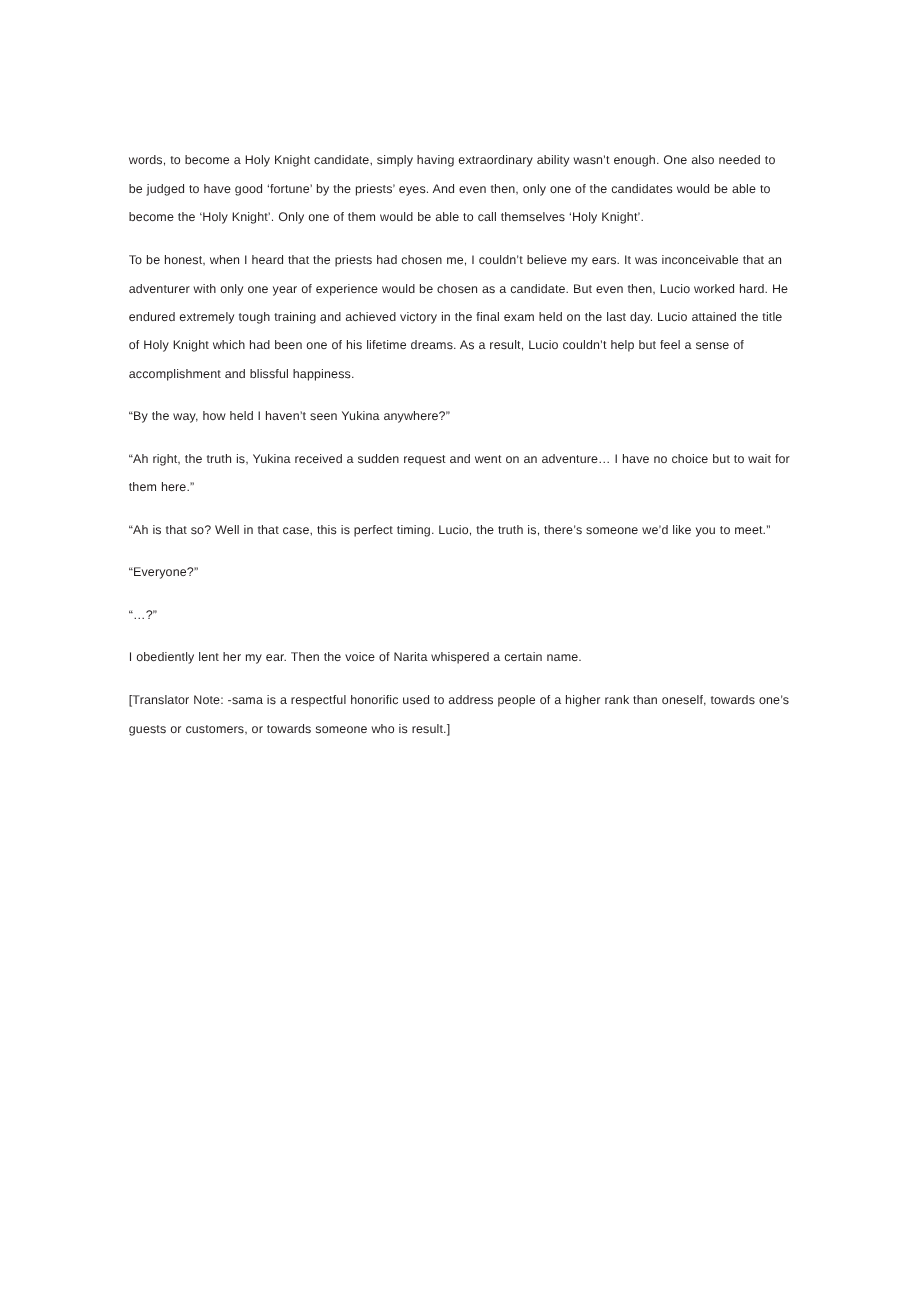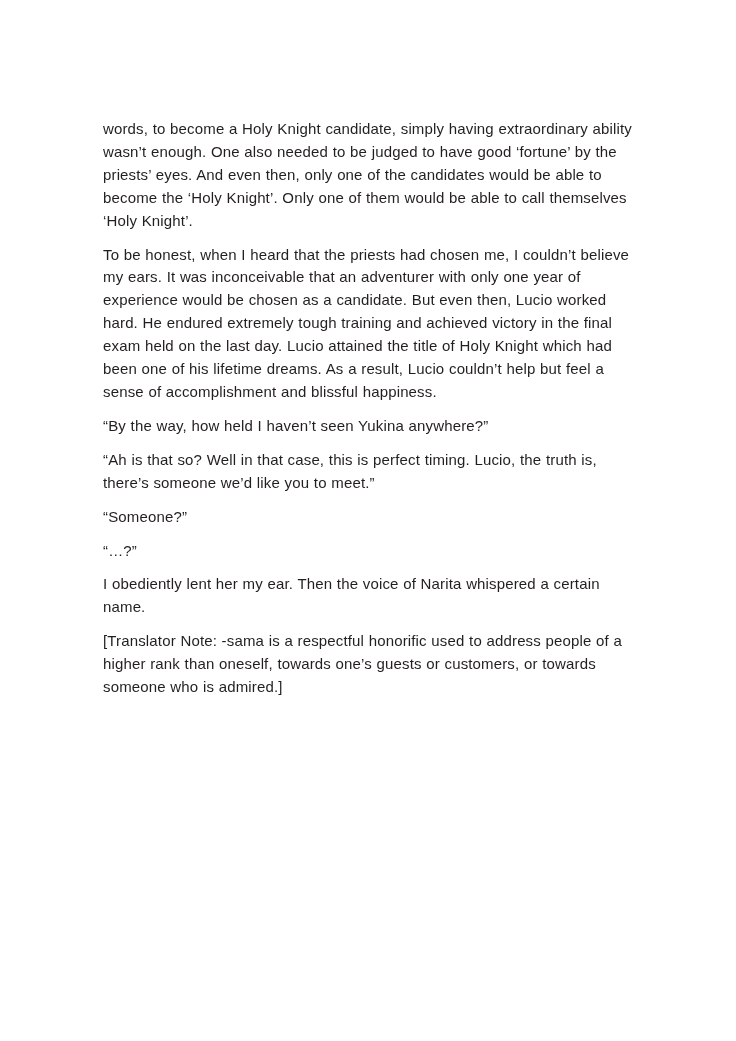--- a/index.html
+++ b/index.html
@@ -19,38 +19,39 @@
     height: 1041px;
     box-sizing: border-box;
     padding: 118px 103px 0 103px;
     background: #ffffff;
   }
   .body-text {
     width: 530px;
   }
   .para {
     margin: 0 0 11px 0;
-    font-size: 15px;
+    font-size: 10px;
     line-height: 22.9px;
     text-align: left;
     color: #231f20;
     letter-spacing: 0.01em;
     word-spacing: 0.02em;
   }
   .para:last-child {
     margin-bottom: 0;
   }
 </style>
 </head>
 <body>
 
 <div class="page">
   <div class="body-text">
     <p class="para">words, to become a Holy Knight candidate, simply having extraordinary ability wasn’t enough. One also needed to be judged to have good ‘fortune’ by the priests’ eyes. And even then, only one of the candidates would be able to become the ‘Holy Knight’. Only one of them would be able to call themselves ‘Holy Knight’.</p>
     <p class="para">To be honest, when I heard that the priests had chosen me, I couldn’t believe my ears. It was inconceivable that an adventurer with only one year of experience would be chosen as a candidate. But even then, Lucio worked hard. He endured extremely tough training and achieved victory in the final exam held on the last day. Lucio attained the title of Holy Knight which had been one of his lifetime dreams. As a result, Lucio couldn’t help but feel a sense of accomplishment and blissful happiness.</p>
     <p class="para">“By the way, how held I haven’t seen Yukina anywhere?”</p>
+    <p class="para">“Ah right, the truth is, Yukina received a sudden request and went on an adventure… I have no choice but to wait for them here.”</p>
     <p class="para">“Ah is that so? Well in that case, this is perfect timing. Lucio, the truth is, there’s someone we’d like you to meet.”</p>
-    <p class="para">“Someone?”</p>
+    <p class="para">“Everyone?”</p>
     <p class="para">“…?”</p>
     <p class="para">I obediently lent her my ear. Then the voice of Narita whispered a certain name.</p>
-    <p class="para">[Translator Note: -sama is a respectful honorific used to address people of a higher rank than oneself, towards one’s guests or customers, or towards someone who is admired.]</p>
+    <p class="para">[Translator Note: -sama is a respectful honorific used to address people of a higher rank than oneself, towards one’s guests or customers, or towards someone who is result.]</p>
   </div>
 </div>
 
 </body></html>

